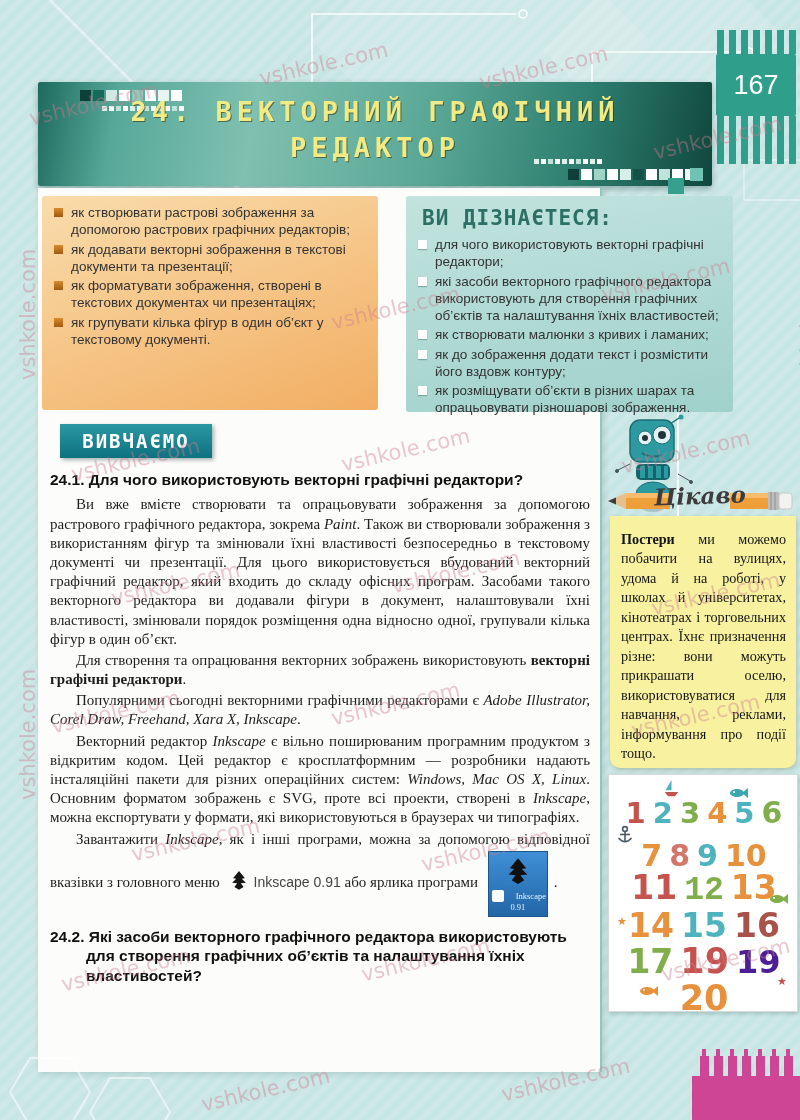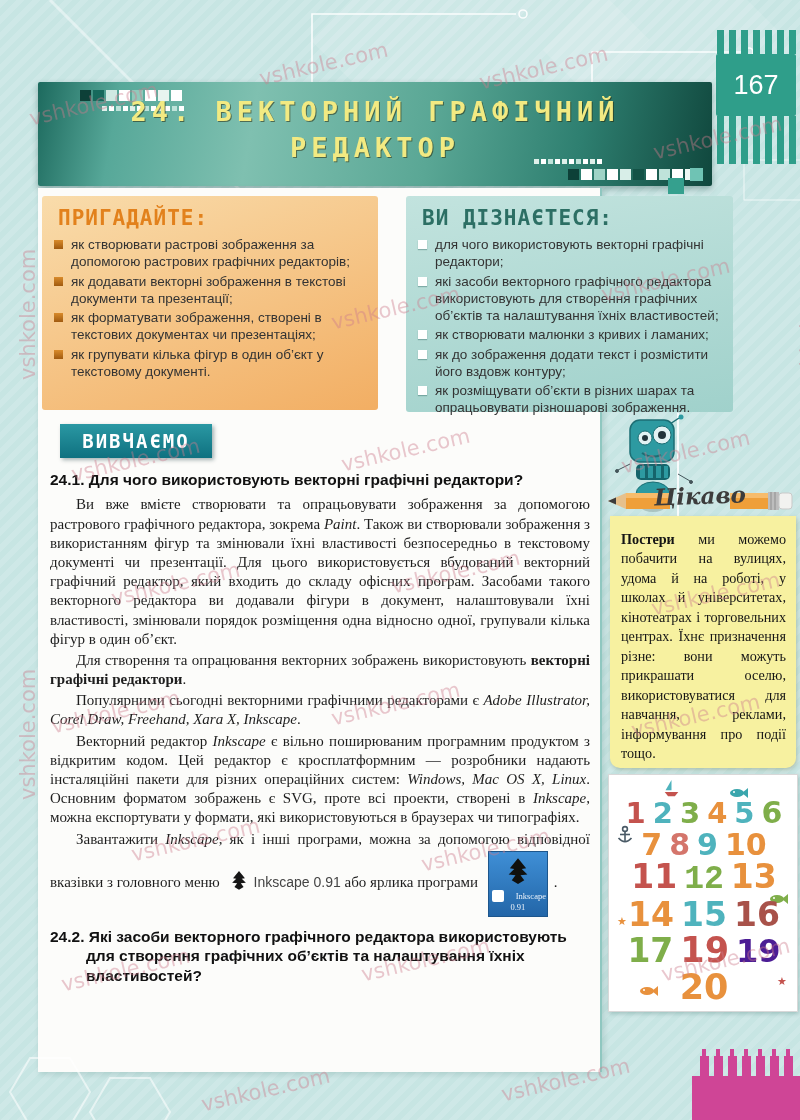--- a/index.html
+++ b/index.html
@@ -196,21 +196,20 @@
       <span style="background:#eef8f4"></span>
     </div>
   </div>
 
   <div class="panel"></div>
 
   <div class="box-sq" style="left:668px;top:178px;width:16px;height:16px;background:#35a08e;"></div>
   <div class="box-sq" style="left:690px;top:168px;width:13px;height:13px;background:#6fc3b4;"></div>
 
   <div class="infobox recall">
-    <h2>ПРИГАДАЙТЕ:</h2>
     <div>
         <div class="li">
         <span class="bullet"></span>
         <span class="li-text">як створювати растрові зображення за допомогою растрових графічних редакторів;</span>
       </div>
         <div class="li">
         <span class="bullet"></span>
         <span class="li-text">як додавати векторні зображення в текстові документи та презентації;</span>
       </div>
         <div class="li">
@@ -347,21 +346,21 @@
     <div class="poster-nums">
         <span style="color: rgb(196, 83, 78); font-size: 29px;">1</span>
         <span style="color: rgb(79, 179, 189); font-size: 29px;">2</span>
         <span style="color: rgb(127, 174, 74); font-size: 29px;">3</span>
         <span style="color: rgb(232, 145, 61); font-size: 29px;">4</span>
         <span style="color: rgb(79, 179, 189); font-size: 29px;">5</span>
         <span style="color: rgb(127, 174, 74); font-size: 30px;">6</span>
         <span style="color: rgb(232, 145, 61); font-size: 30px;">7</span>
         <span style="color: rgb(212, 117, 107); font-size: 30px;">8</span>
         <span style="color: rgb(79, 179, 189); font-size: 30px;">9</span>
-        <span style="color: rgb(232, 145, 61); font-size: 30px;">10</span>
+        <span style="color: rgb(232, 145, 61); font-size: 30px; margin-top: 11px;">10</span>
         <span style="color: rgb(196, 83, 78); font-size: 33px;">11</span>
         <span style="color: rgb(127, 174, 74); font-size: 33px; font-family: Liberation Mono, monospace;">12</span>
         <span style="color: rgb(232, 145, 61); font-size: 33px;">13</span>
         <span style="color: rgb(232, 145, 61); font-size: 33px;">14</span>
         <span style="color: rgb(79, 179, 189); font-size: 33px;">15</span>
         <span style="color: rgb(168, 82, 74); font-size: 33px;">16</span>
         <span style="color: rgb(127, 174, 74); font-size: 33px;">17</span>
         <span style="color: rgb(196, 83, 78); font-size: 35px;">19</span>
         <span style="color: #4c1d95; font-size: 32px;">19</span>
         <span style="color: rgb(232, 145, 61); font-size: 35px;">20</span>

